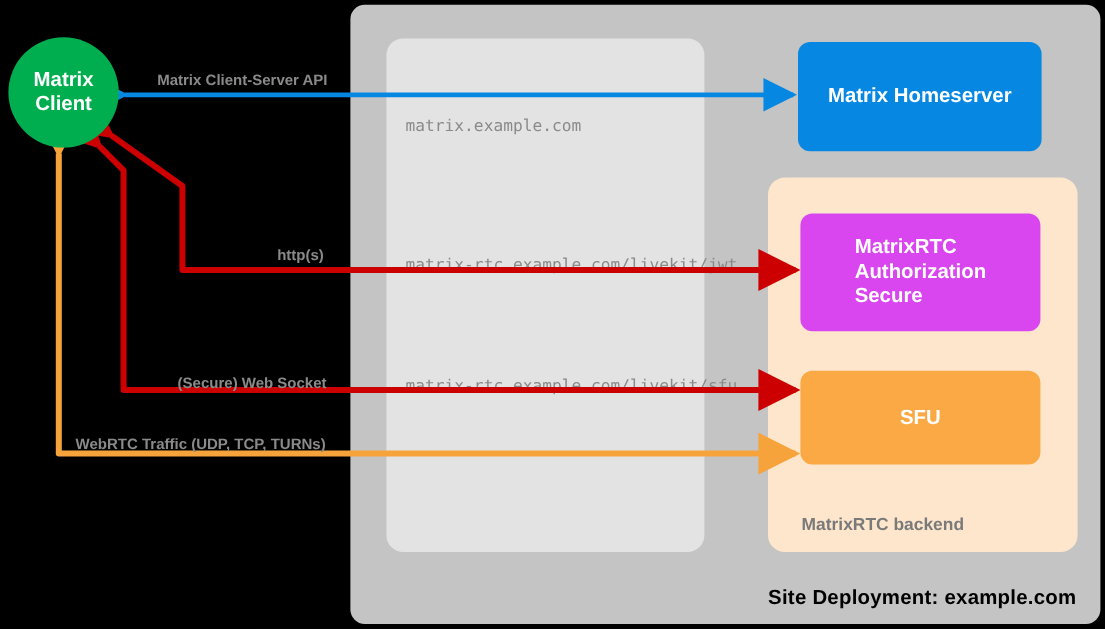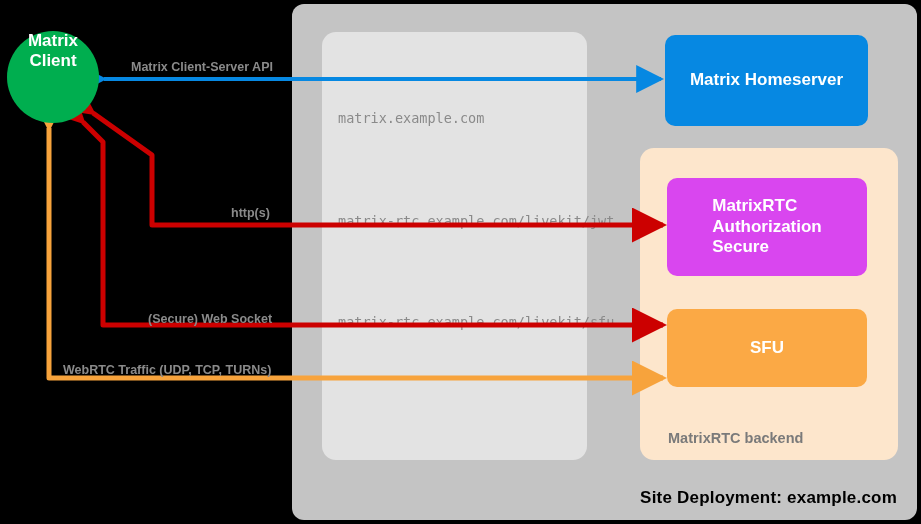--- a/index.html
+++ b/index.html
@@ -49,21 +49,21 @@
   #rtc-backend-label{
     position:absolute;left:28px;bottom:14px;
     color:#7a7a7a;font-weight:bold;font-size:14.5px;
     white-space:nowrap;
   }
 
   
   #matrix-client{
     left:7px;top:31px;width:92px;height:92px;
     background:#00ae4f;border-radius:50%;
-    display:flex;justify-content:center;
+    display:flex;align-items:center;justify-content:center;
     text-align:center;
     color:#ffffff;font-weight:bold;font-size:17px;line-height:1.18;
   }
   .boxnode{
     display:flex;align-items:center;justify-content:center;
     color:#ffffff;font-weight:bold;
     border-radius:10px;line-height:1.22;
   }
   #matrix-homeserver{
     left:665px;top:35px;width:203px;height:91px;
@@ -94,21 +94,21 @@
 </head>
 <body>
 
 <div id="stage">
 
   <div class="abs" id="site-container">
     <div id="site-label">Site Deployment: example.com</div>
   </div>
 
   <div class="abs" id="web-routing">
-    <div class="endpoint" style="top:78px">matrix.example.com</div>
+    <div class="endpoint" style="top:65px">matrix.example.com</div>
     <div class="endpoint" style="top:181px">matrix-rtc.example.com/livekit/jwt</div>
     <div class="endpoint" style="top:282px">matrix-rtc.example.com/livekit/sfu</div>
   </div>
 
   <div class="abs" id="rtc-backend">
     <div id="rtc-backend-label">MatrixRTC backend</div>
   </div>
 
   <svg class="abs" id="links" viewBox="0 0 921 524">
     <defs>

